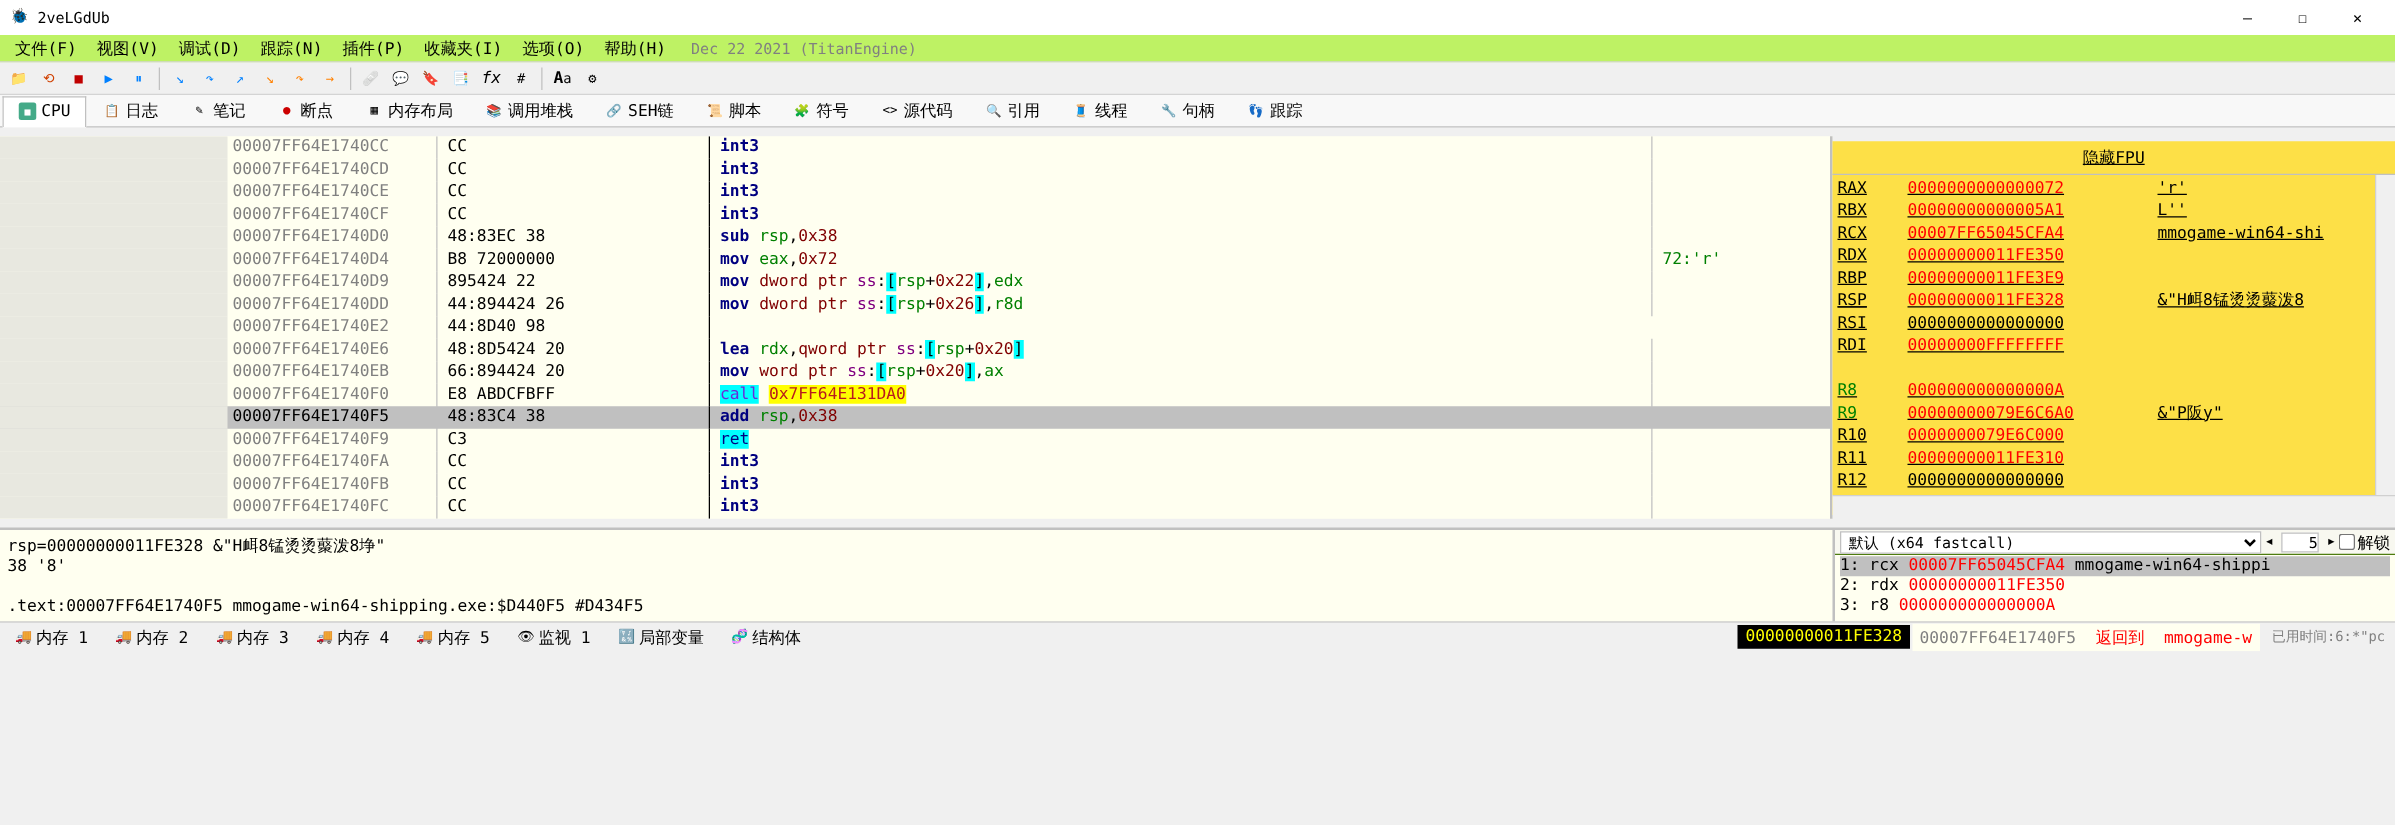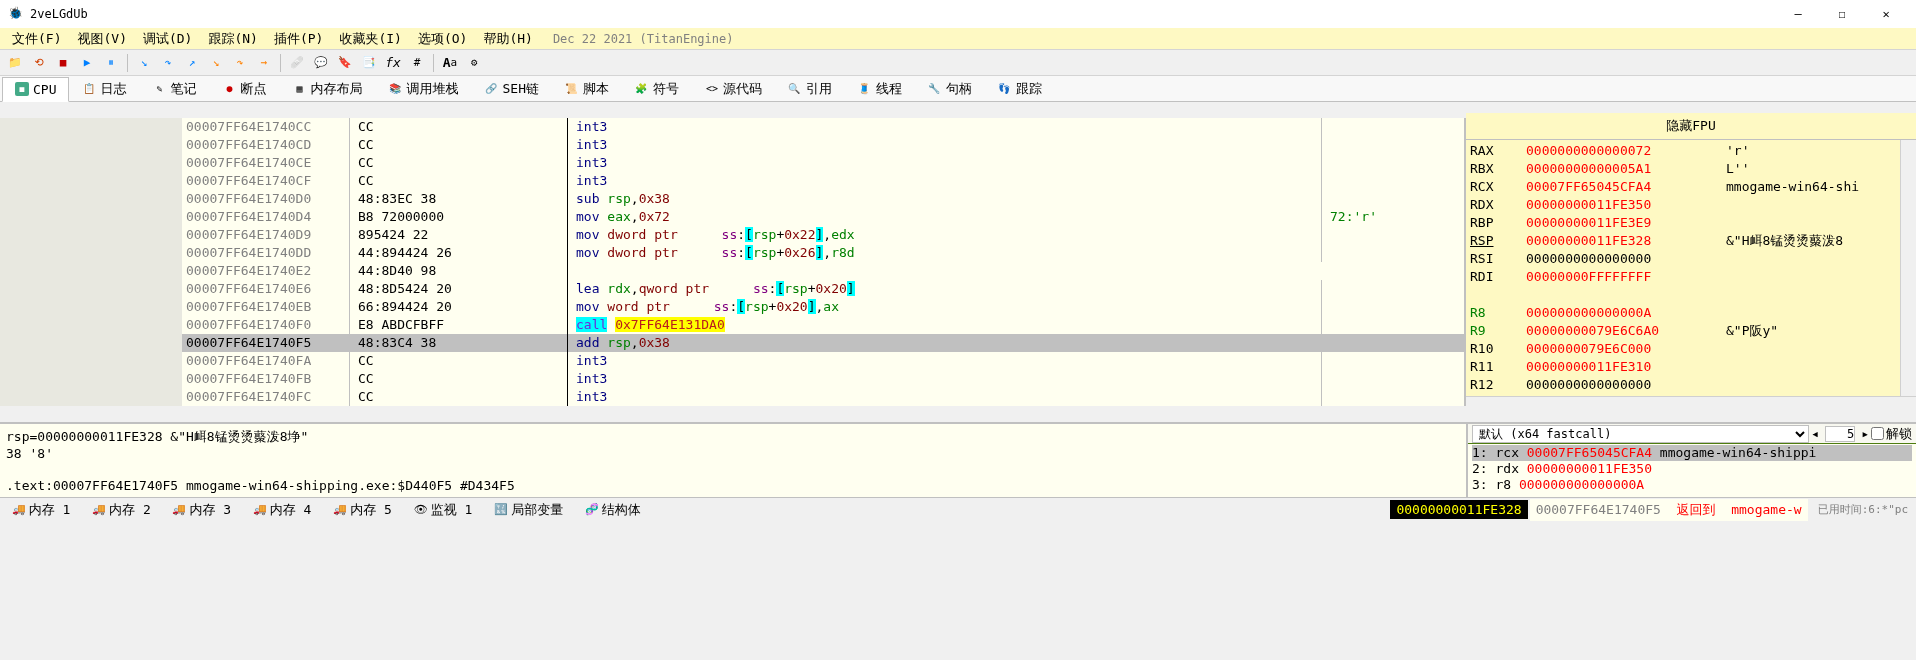--- a/index.html
+++ b/index.html
@@ -7,55 +7,55 @@
 
 
 .titlebar { height: 28px; display: flex; align-items: center; padding: 0 8px; background: #fff; }
 .titlebar .bug-icon { width: 16px; height: 16px; margin-right: 6px; position: relative; }
 .titlebar .bug-icon::before { content: "🐞"; font-size: 12px; position: absolute; filter: hue-rotate(200deg); }
 .titlebar-title { flex: 1; font-size: 12px; }
 .winbtns { display: flex; gap: 0; }
 .winbtn { width: 44px; height: 28px; display: flex; align-items: center; justify-content: center; font-size: 12px; cursor: pointer; }
 
 
-.menubar { height: 22px; display: flex; align-items: center; padding: 0 4px; background: #fef9c3; border-bottom: 1px solid #d4d4d4; }
+.menubar { height: 22px; display: flex; align-items: center; padding: 0 4px; background: #bef264; border-bottom: 1px solid #d4d4d4; }
 .menuitem { padding: 2px 8px; font-size: 12px; cursor: pointer; }
 .build-info { margin-left: 12px; color: #808080; font-family: Consolas, monospace; font-size: 12px; }
 
 
 .toolbar { height: 26px; display: flex; align-items: center; padding: 2px 4px; background: #f0f0f0; border-bottom: 1px solid #d4d4d4; gap: 2px; }
 .tbtn { width: 22px; height: 20px; display: flex; align-items: center; justify-content: center; border: 1px solid transparent; cursor: pointer; font-size: 11px; }
 .tsep { width: 1px; height: 18px; background: #c0c0c0; margin: 0 3px; }
 
 
 .tabbar { height: 26px; display: flex; align-items: center; background: #f8f8f8; border-bottom: 1px solid #c0c0c0; padding-left: 2px; }
 .tab { display: flex; align-items: center; gap: 4px; padding: 4px 12px; font-size: 12px; border: 1px solid transparent; cursor: pointer; }
 .tab.active { background: #fff; border: 1px solid #c0c0c0; border-bottom: 1px solid #fff; margin-bottom: -1px; }
 .tab-icon { width: 14px; height: 14px; display: inline-flex; align-items: center; justify-content: center; font-size: 10px; }
 
 
 .main { display: flex; height: 320px; align-items: center; }
 .main-left { flex: 1; display: flex; flex-direction: column; background: #fffff0; border-right: 2px solid #c0c0c0; }
-.main-right { width: 450px; background: #fef9c3; display: flex; flex-direction: column; }
+.main-right { width: 450px; background: #fde047; display: flex; flex-direction: column; text-decoration: underline; }
 
 
 .disasm { flex: 1; overflow: hidden; font-family: Consolas, monospace; font-size: 14px; position: relative; }
 .disasm-row { display: flex; height: 18px; line-height: 18px; }
 .disasm-row.sel { background: #c0c0c0; }
 .col-bp { width: 12px; background: #e8e8e0; flex-shrink: 0; }
 .col-jmp { width: 170px; background: #e8e8e0; flex-shrink: 0; }
 .col-addr { width: 168px; padding-left: 4px; color: #808080; flex-shrink: 0; border-right: 1px solid #c0c0c0; }
 .disasm-row.sel .col-addr { color: #000; }
 .col-bytes { width: 218px; padding-left: 8px; flex-shrink: 0; border-right: 1px solid #000000; }
 .col-disasm { flex: 1; padding-left: 8px; border-right: 1px solid #c0c0c0; white-space: nowrap; }
 .col-cmt { width: 142px; padding-left: 8px; color: #008000; flex-shrink: 0; }
-.mnemonic { color: #000080; }
+.mnemonic { color: #000080; font-weight: bold; }
 .reg { color: #008000; }
 .num { color: #800000; }
-.seg { color: #800080; margin-left: 36px; }
+.seg { color: #800080; }
 .bracket-hl { background: #00ffff; color: #000; }
 .call-hl { background: #00ffff; color: #6d28d9; }
 .target-hl { background: #ffff00; color: #b91c1c; }
 .ret-hl { background: #00ffff; color: #000080; }
 
 
 .reg-header { text-align: center; padding: 4px; border-bottom: 1px solid #c0c0c0; font-size: 13px; }
 .reg-body { flex: 1; overflow: hidden; font-family: Consolas, monospace; font-size: 14px; padding: 2px 4px; position: relative; }
 .reg-row { display: flex; height: 18px; line-height: 18px; }
 .reg-name { width: 56px; }
@@ -304,20 +304,28 @@
           <div class="col-bp"></div>
           <div class="col-jmp"></div>
           <div class="col-addr">00007FF64E1740F5</div>
           <div class="col-bytes">48:83C4 38</div>
           <div class="col-disasm"><span class="mnemonic">add</span> <span class="reg">rsp</span>,<span class="num">0x38</span></div>
           <div class="col-cmt"></div>
         </div>
         <div class="disasm-row">
           <div class="col-bp"></div>
           <div class="col-jmp"></div>
+          <div class="col-addr">00007FF64E1740F9</div>
+          <div class="col-bytes">C3</div>
+          <div class="col-disasm"><span class="ret-hl">ret</span></div>
+          <div class="col-cmt"></div>
+        </div>
+        <div class="disasm-row">
+          <div class="col-bp"></div>
+          <div class="col-jmp"></div>
           <div class="col-addr">00007FF64E1740FA</div>
           <div class="col-bytes">CC</div>
           <div class="col-disasm"><span class="mnemonic">int3</span></div>
           <div class="col-cmt"></div>
         </div>
         <div class="disasm-row">
           <div class="col-bp"></div>
           <div class="col-jmp"></div>
           <div class="col-addr">00007FF64E1740FB</div>
           <div class="col-bytes">CC</div>

